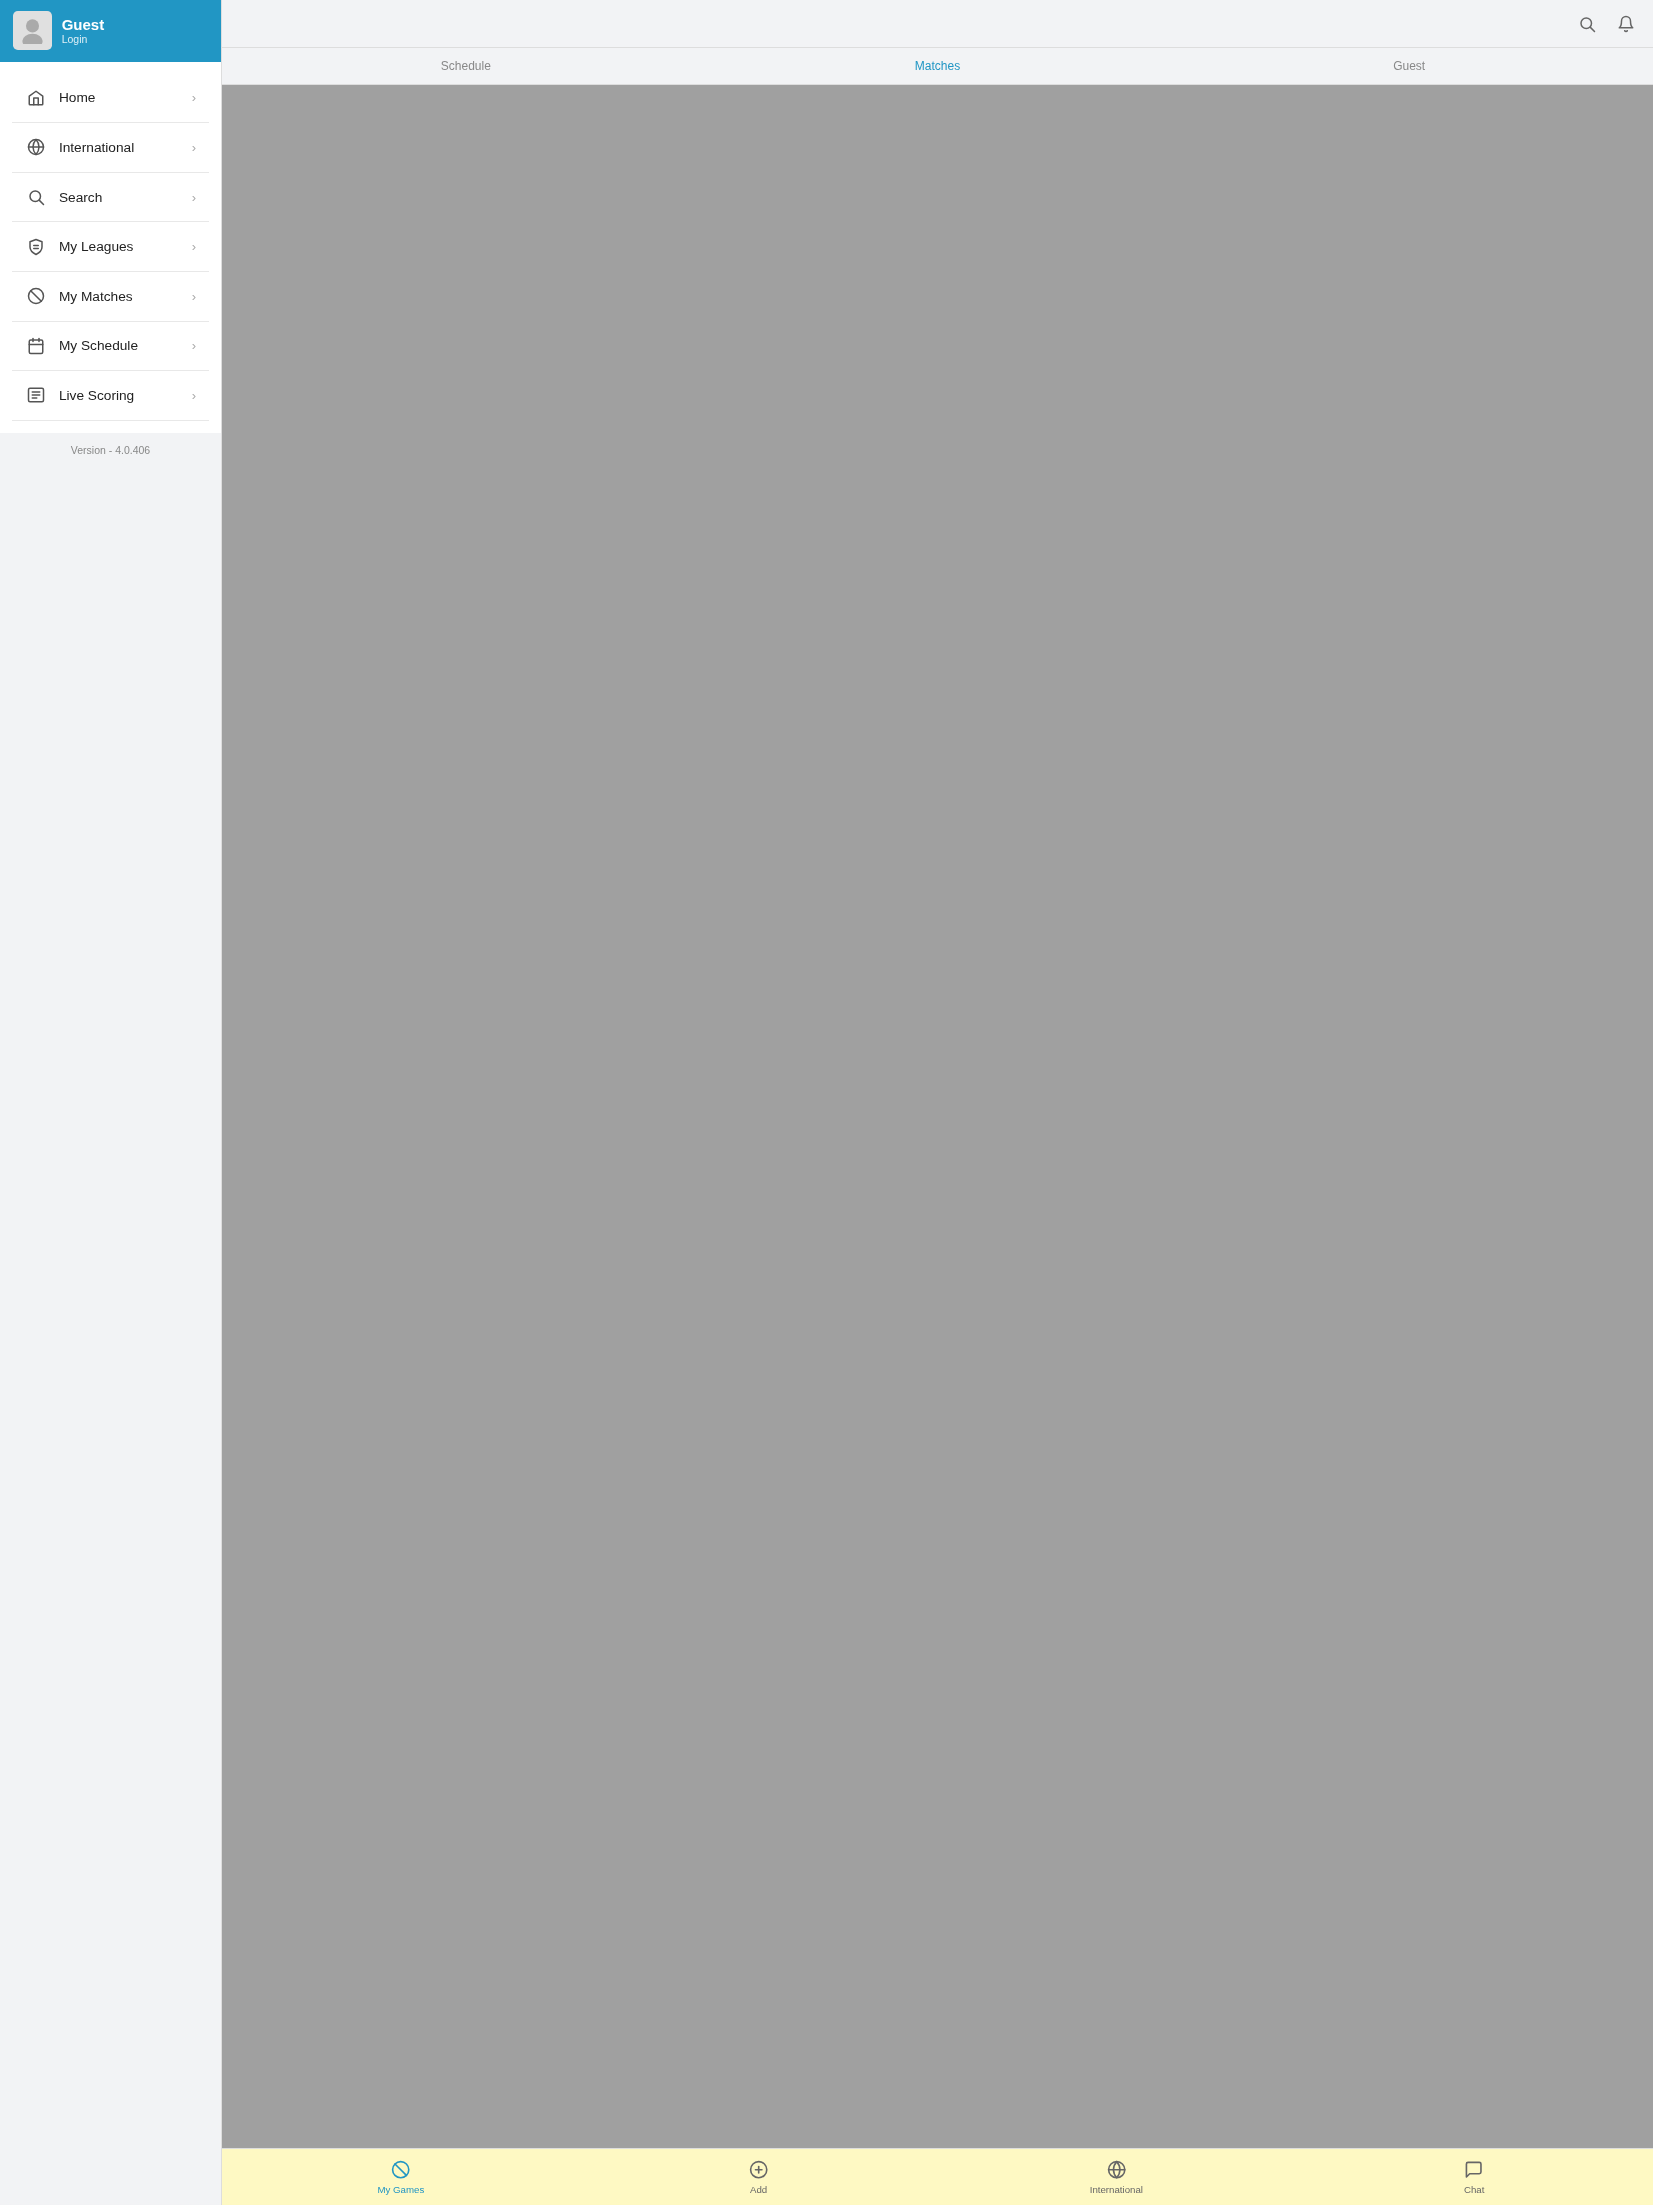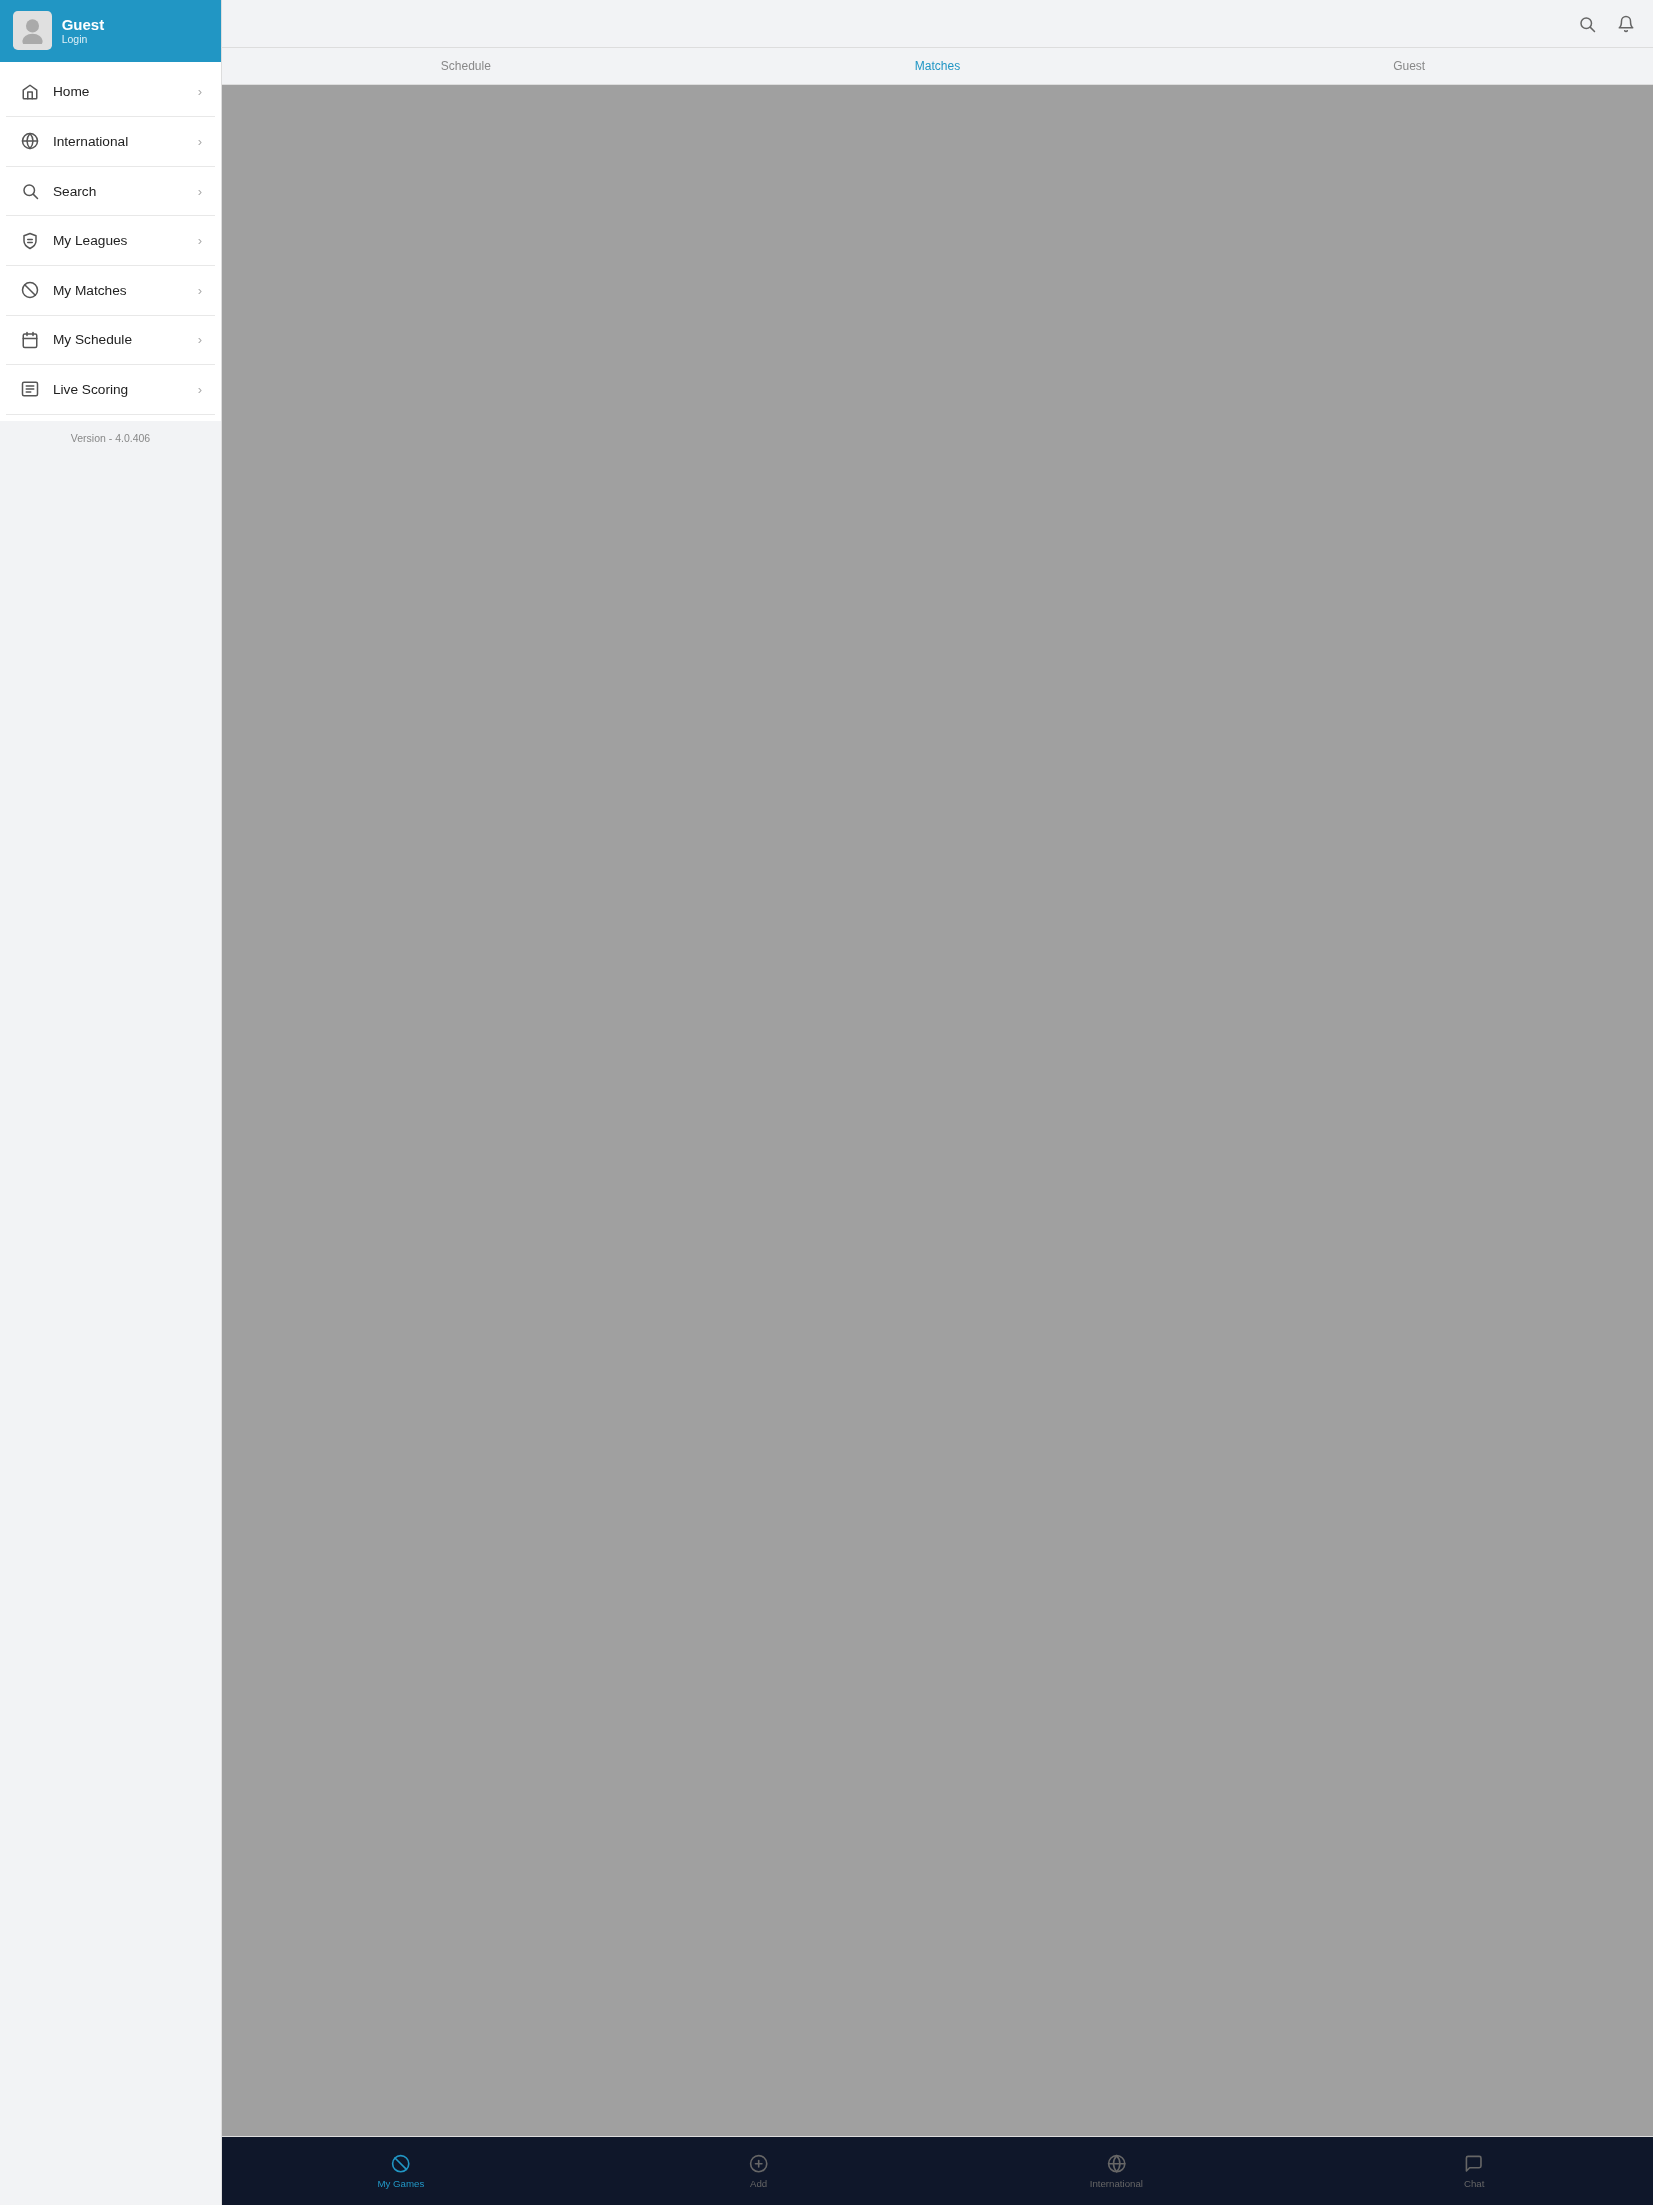--- a/index.html
+++ b/index.html
@@ -66,21 +66,21 @@
       font-weight: 600;
     }
 
     .user-login {
       color: rgba(255,255,255,0.85);
       font-size: 10.5px;
     }
 
     .nav-list {
       list-style: none;
-      padding: 6px;
+      padding: 12px;
       margin: 0;
       background: #fff;
     }
 
     .nav-item {
       display: flex;
       align-items: center;
       padding: 13px 13px;
       border-bottom: 0.8px solid #e8e8e8;
       cursor: pointer;
@@ -179,25 +179,25 @@
 
     
     .content-body {
       flex: 1;
       background: #a0a0a0;
       overflow-y: auto;
     }
 
     
     .bottom-tab-bar {
-      background: #0f172a;
+      background: #fef9c3;
       display: flex;
       flex-direction: row;
       border-top: 0.8px solid #ddd;
-      height: 69px;
+      height: 57px;
     }
 
     .bottom-tab-item {
       flex: 1;
       display: flex;
       flex-direction: column;
       align-items: center;
       justify-content: center;
       cursor: pointer;
       gap: 3.2px;

